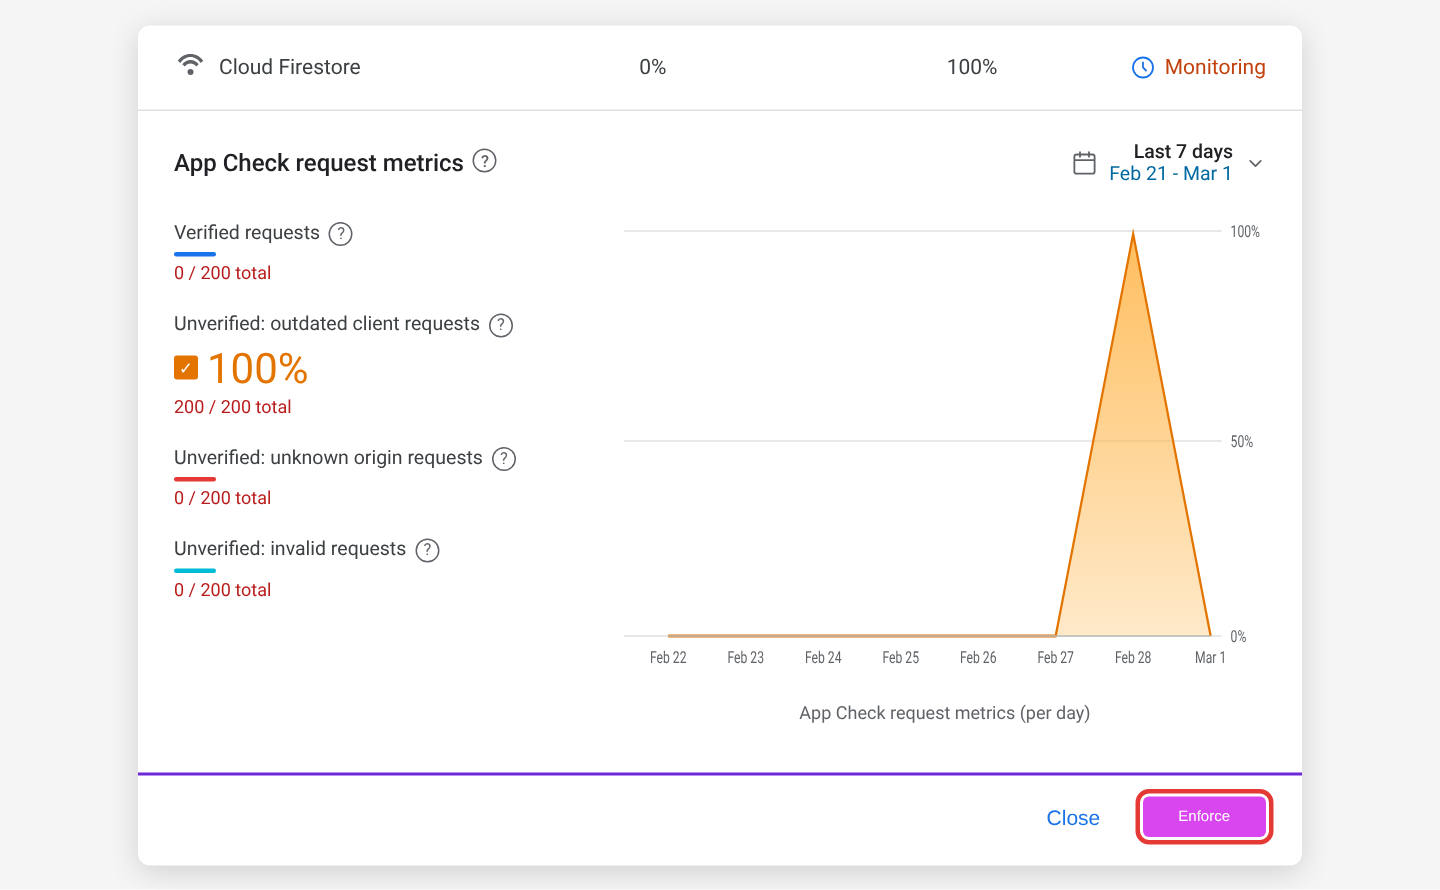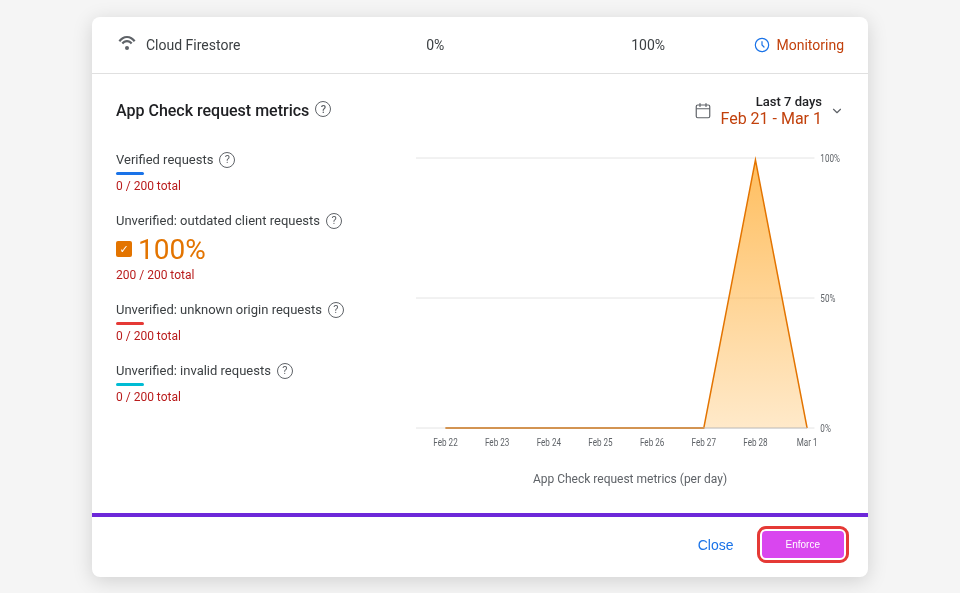--- a/index.html
+++ b/index.html
@@ -107,22 +107,22 @@
     }
     .date-range-text {
       text-align: right;
     }
     .date-range-label {
       font-size: 13px;
       font-weight: 500;
       color: #202124;
     }
     .date-range-sub {
-      font-size: 16px;
-      color: #c2410c;
+      font-size: 13px;
+      color: #0369a1;
     }
     .chart-section {
       display: flex;
       flex: 1;
       gap: 0;
     }
     
     .metrics-list {
       width: 300px;
       flex-shrink: 0;
@@ -188,21 +188,21 @@
       color: #5f6368;
       margin-top: 4px;
     }
     
     .footer {
       display: flex;
       justify-content: flex-end;
       align-items: center;
       padding: 12px 24px 16px 24px;
       gap: 12px;
-      border-top: 4px solid #6d28d9;
+      border-top: 2px solid #6d28d9;
     }
     .btn-close {
       background: transparent;
       border: none;
       color: #1a73e8;
       font-size: 14px;
       font-weight: 500;
       cursor: pointer;
       padding: 8px 16px;
       border-radius: 4px;

